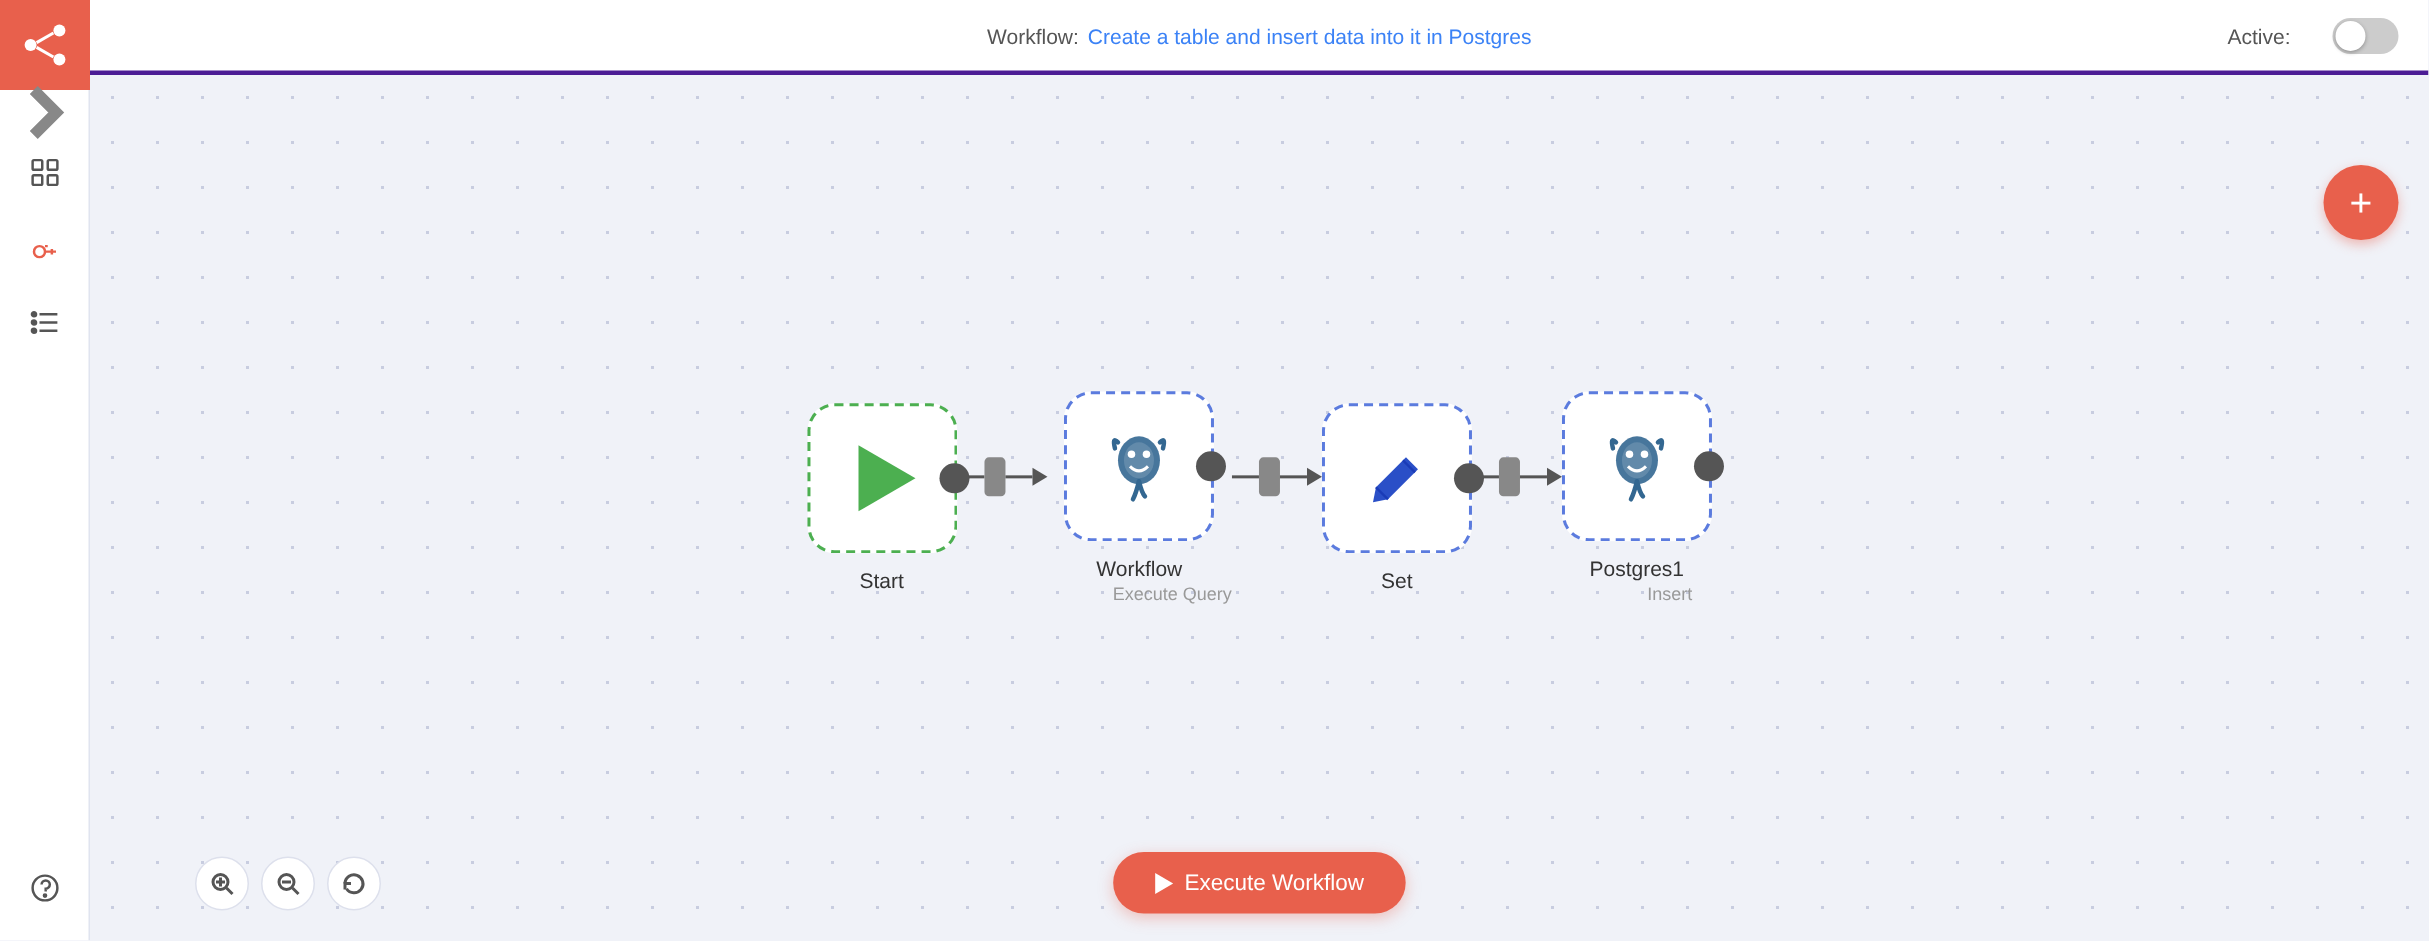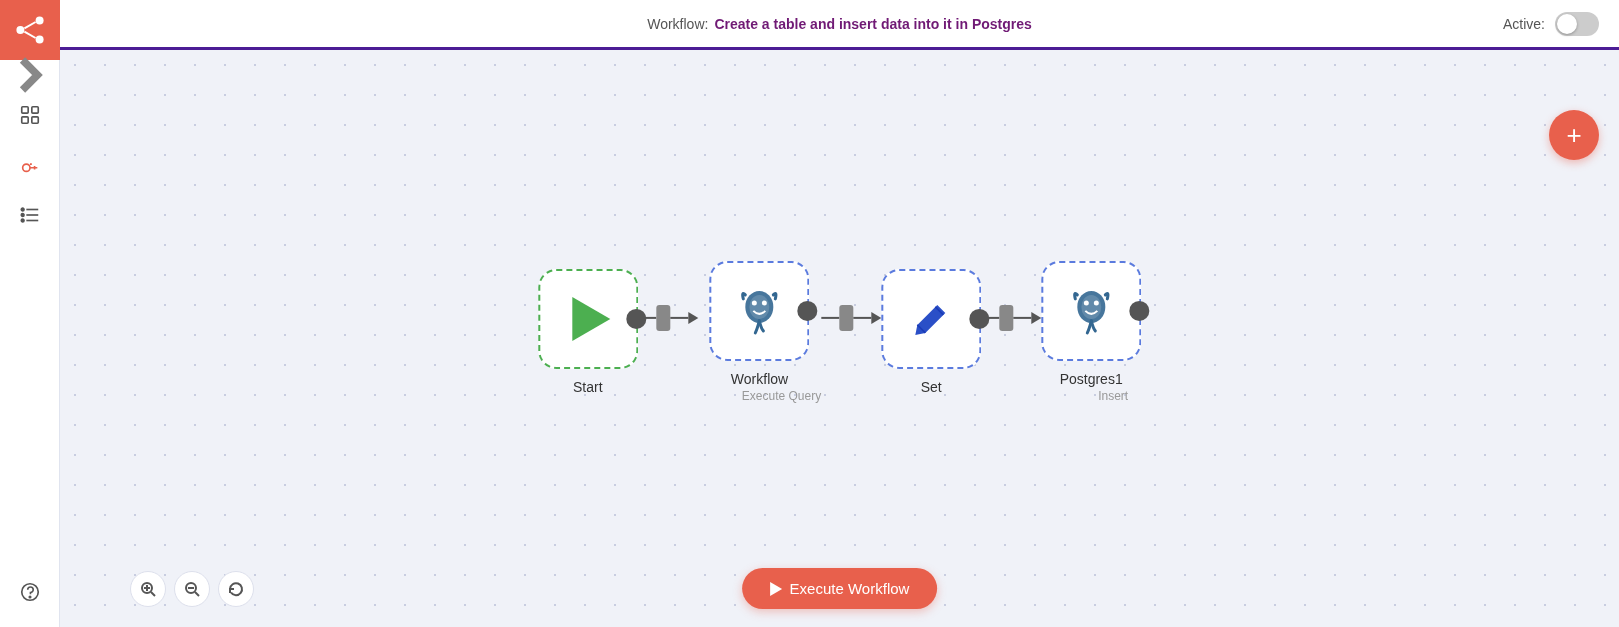--- a/index.html
+++ b/index.html
@@ -82,28 +82,28 @@
       display: flex;
       align-items: center;
       gap: 6px;
       font-size: 14px;
     }
     .header-workflow-label {
       color: #555;
       font-weight: 500;
     }
     .header-workflow-title {
-      color: #701a75;
-      font-weight: 700;
+      color: #3b82f6;
+      font-weight: 400;
       cursor: pointer;
     }
     .header-right {
       display: flex;
       align-items: center;
-      gap: 10px;
+      gap: 28px;
       margin-left: auto;
     }
     .header-active-label {
       font-size: 14px;
       color: #555;
       font-weight: 500;
     }
     .toggle-switch {
       width: 44px;
       height: 24px;

